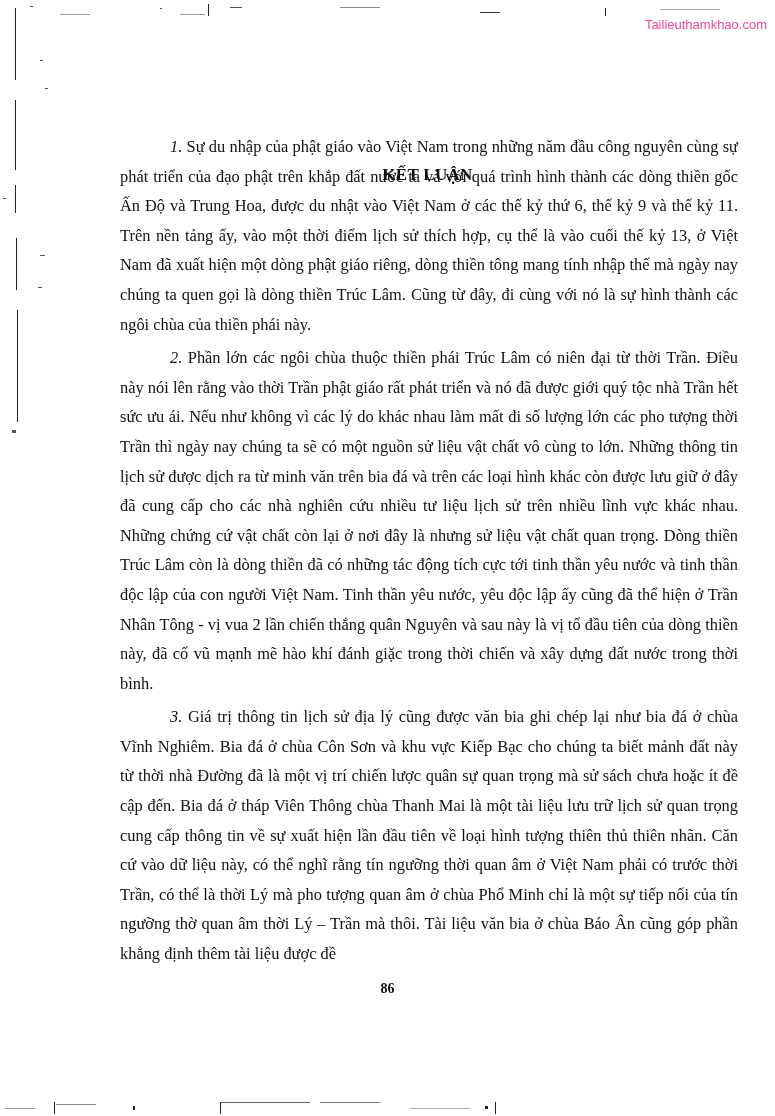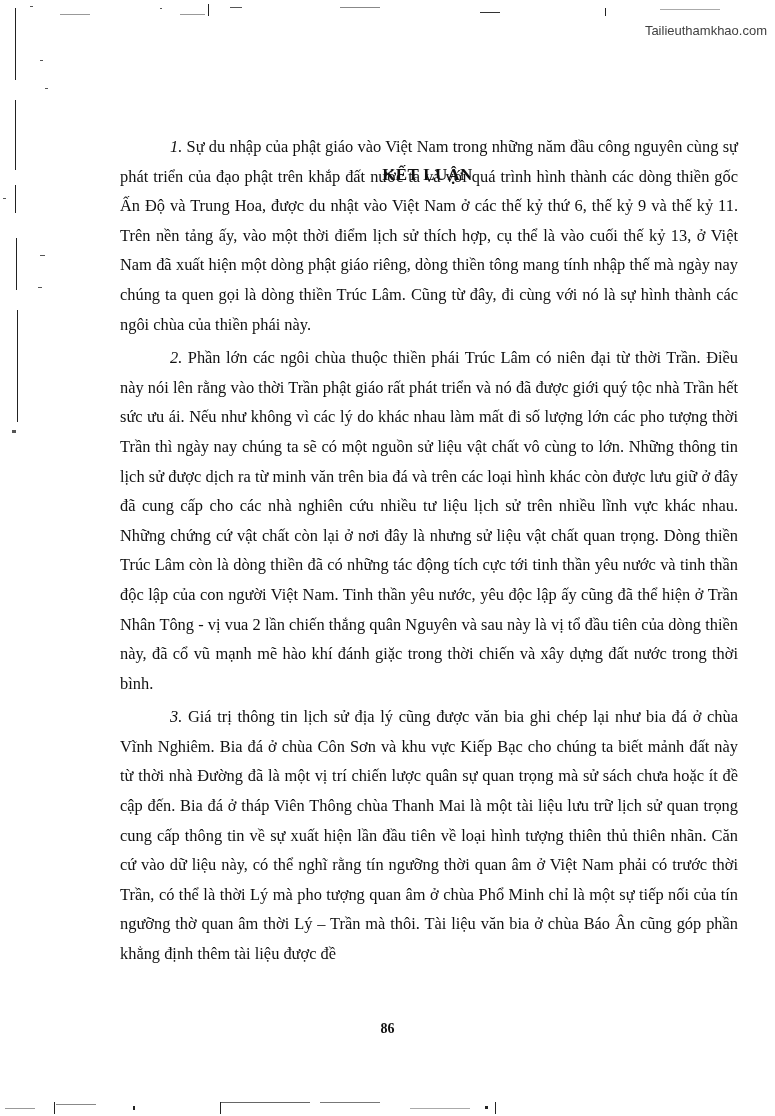--- a/index.html
+++ b/index.html
@@ -1,41 +1,41 @@
 <!DOCTYPE html>
 <html><head>
   <meta charset="utf-8">
   <style>
     html, body { margin: 0; padding: 0; }
     body {
       width: 775px; height: 1116px; background: #ffffff; position: relative; overflow: hidden;
       font-family: "Liberation Serif", "DejaVu Serif", serif; color: #111;
     }
     .watermark {
-      position: absolute; top: 23px; right: 8px; font-family: "Liberation Sans", "DejaVu Sans", sans-serif;
-      font-size: 13px; color: #404040; letter-spacing: 0px;
+      position: absolute; top: 17px; right: 8px; font-family: "Liberation Sans", "DejaVu Sans", sans-serif;
+      font-size: 13px; color: #ec4899; letter-spacing: 0px;
     }
     .scan-top { position: absolute; top: 4px; left: 20px; width: 740px; height: 12px; }
     .scan-bottom { position: absolute; bottom: 2px; left: 0; width: 775px; height: 14px; }
     .scan-left { position: absolute; left: 0; top: 0; width: 60px; height: 1116px; }
     .dot { position: absolute; background: #555; width: 1px; height: 1px; }
     .vline { position: absolute; background: #222; width: 1px; }
     .title {
       position: absolute; top: 117px; left: 0; width: 775px; text-align: center;
       font-weight: bold; font-size: 17px; letter-spacing: 0.3px; padding-left: 80px; box-sizing: border-box; margin-top: 48px;
     }
     .content {
       position: absolute; top: 132px; left: 120px; width: 618px;
       font-size: 16.4px; line-height: 29.6px; text-align: justify;
     }
     .content p { margin: 0; text-indent: 50px; }
     .content p .num { font-style: italic; }
     .content p + p { margin-top: 4px; }
     .page-number {
-      position: absolute; top: 1021px; left: 0; width: 775px; text-align: center;
+      position: absolute; top: 981px; left: 0; width: 775px; text-align: center;
       font-weight: bold; font-size: 14px; box-sizing: border-box;
     }
   </style>
 </head>
 <body>
 
 <div class="scan-top">
   <div class="dot" style="left:10px;top:2px;width:3px;"></div>
   <div class="dot" style="left:40px;top:10px;width:30px;background:#999;"></div>
   <div class="dot" style="left:140px;top:4px;width:2px;"></div>

